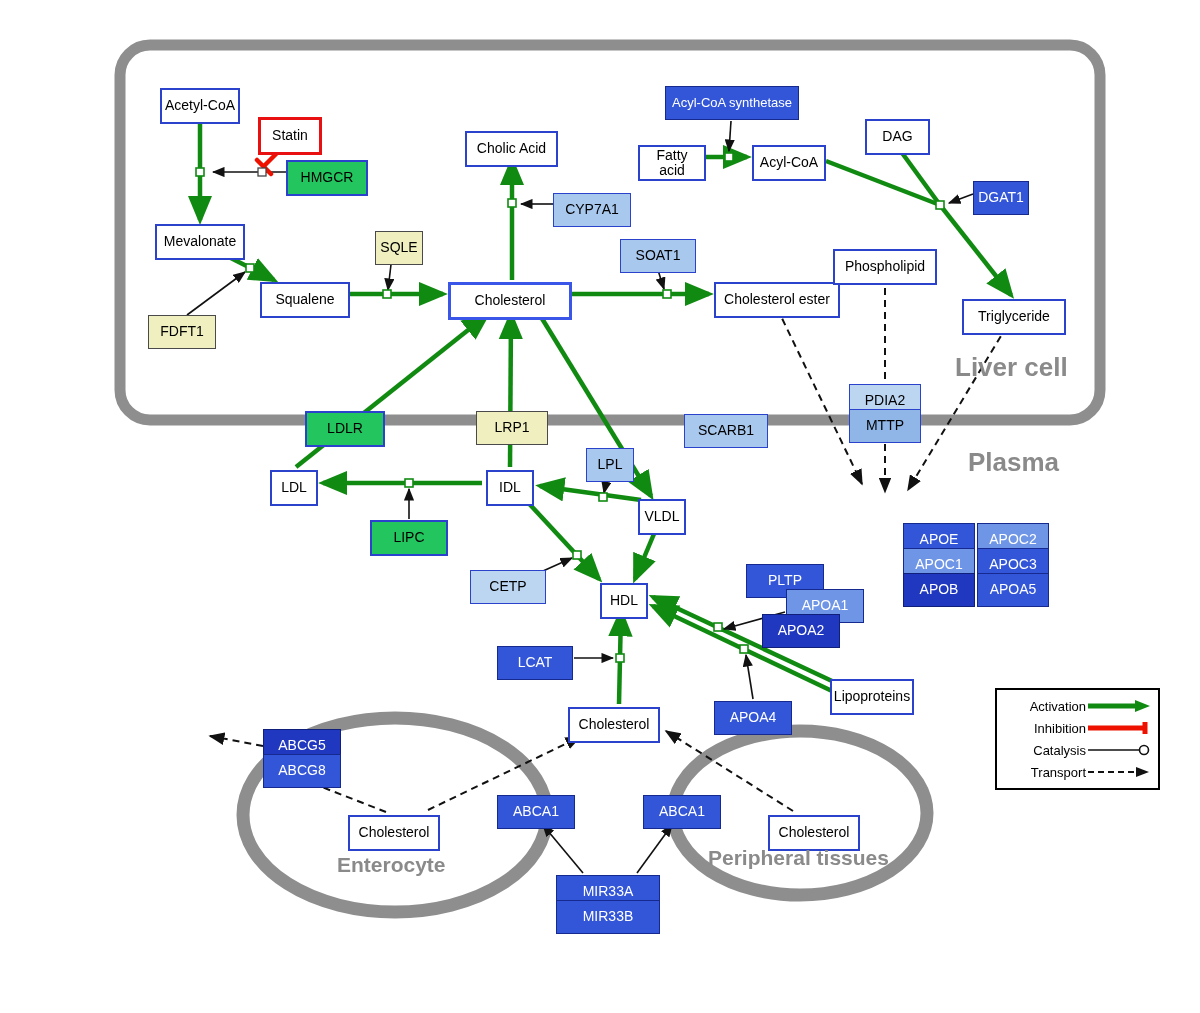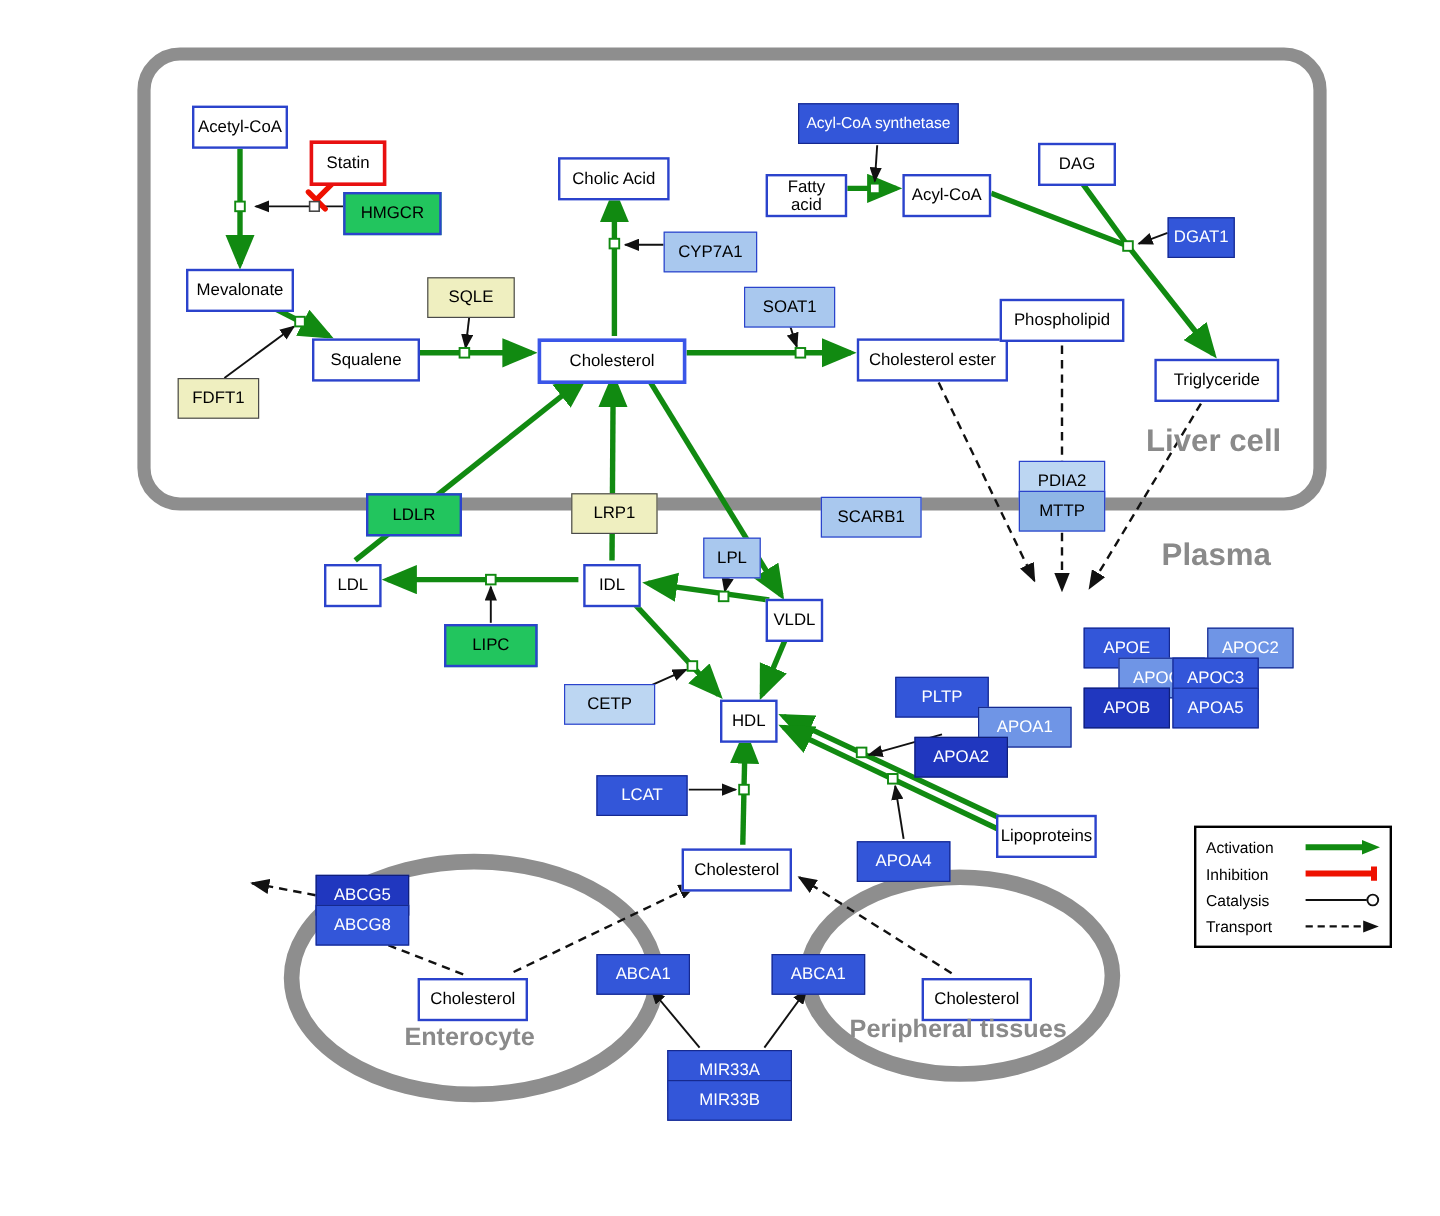--- a/index.html
+++ b/index.html
@@ -10,27 +10,27 @@
         text-align:center;font-size:14px;line-height:1.1;background:#fff;border:2px solid #2b43cc;
         color:#000;z-index:3;padding:16px 2px;}
   .n-thick{border-width:3px;border-color:#3a56e8;}
   .n-red{border:3px solid #e81010;}
   .n-yellow{background:#22c55e;}
   .n-pale{background:#efefc0;border:1px solid #4a4a4a;}
   .n-lblue{background:#a9c8ee;border:1px solid #2b43cc;}
   .n-lblue2{background:#bcd6f2;border:1px solid #2b43cc;}
   .n-mblue{background:#8fb6e6;border:1px solid #2b43cc;}
   .n-blue{background:#3356d9;border:1px solid #16298f;color:#fff;}
-  .n-blue-l{background:#6f95e6;border:1px solid #16298f;color:#fff;margin-left:29px;}
+  .n-blue-l{background:#6f95e6;border:1px solid #16298f;color:#fff;}
   .n-blue-d{background:#2037bf;border:1px solid #101f7a;color:#fff;}
   .small{font-size:13px;}
   .region-label{position:absolute;color:#8a8a8a;font-weight:bold;z-index:4;white-space:nowrap;}
   .legend{position:absolute;left:995px;top:688px;width:165px;height:102px;border:2px solid #000;
           background:#fff;z-index:4;display:flex;flex-direction:column;justify-content:space-around;
-          padding:5px 8px;box-sizing:border-box;}
+          padding:5px 8px;box-sizing:border-box;align-items:flex-end;}
   .legend-row{display:flex;align-items:center;justify-content:space-between;font-size:13px;color:#000;}
 </style>
 </head>
 <body>
 
 <div class="canvas">
 
   <svg class="layer" width="1200" height="1013" viewBox="0 0 1200 1013">
     <defs>
       <marker id="m-green" viewBox="0 0 12 10" refX="10" refY="5" markerWidth="6.5" markerHeight="5.5" orient="auto">
@@ -123,21 +123,21 @@
       <rect x="258" y="168" width="8" height="8" stroke="#444" stroke-width="1.3"></rect>
     </g>
   </svg>
 
   <div class="node" style="left:160px;top:88px;width:80px;height:25px">Acetyl-CoA</div>
   <div class="node n-red" style="left:258px;top:117px;width:64px;height:25px">Statin</div>
   <div class="node n-yellow" style="left:286px;top:160px;width:82px;height:25px">HMGCR</div>
   <div class="node" style="left:155px;top:224px;width:90px;height:25px">Mevalonate</div>
   <div class="node n-pale" style="left:148px;top:315px;width:68px;height:25px">FDFT1</div>
   <div class="node" style="left:260px;top:282px;width:90px;height:25px">Squalene</div>
-  <div class="node n-pale" style="left:356px;top:231px;width:73px;height:25px">SQLE</div>
+  <div class="node n-pale" style="left:375px;top:231px;width:48px;height:25px">SQLE</div>
   <div class="node n-thick" style="left:448px;top:282px;width:124px;height:26px">Cholesterol</div>
   <div class="node" style="left:465px;top:131px;width:93px;height:20px">Cholic Acid</div>
   <div class="node n-lblue" style="left:553px;top:193px;width:78px;height:25px">CYP7A1</div>
   <div class="node n-lblue" style="left:620px;top:239px;width:76px;height:25px">SOAT1</div>
   <div class="node" style="left:714px;top:282px;width:126px;height:25px">Cholesterol ester</div>
   <div class="node" style="left:638px;top:145px;width:68px;height:25px">Fatty acid</div>
   <div class="node" style="left:752px;top:145px;width:74px;height:25px">Acyl-CoA</div>
   <div class="node n-blue small" style="left:665px;top:86px;width:134px;height:24px">Acyl-CoA synthetase</div>
   <div class="node" style="left:865px;top:119px;width:65px;height:25px">DAG</div>
   <div class="node n-blue" style="left:973px;top:181px;width:56px;height:25px">DGAT1</div>

